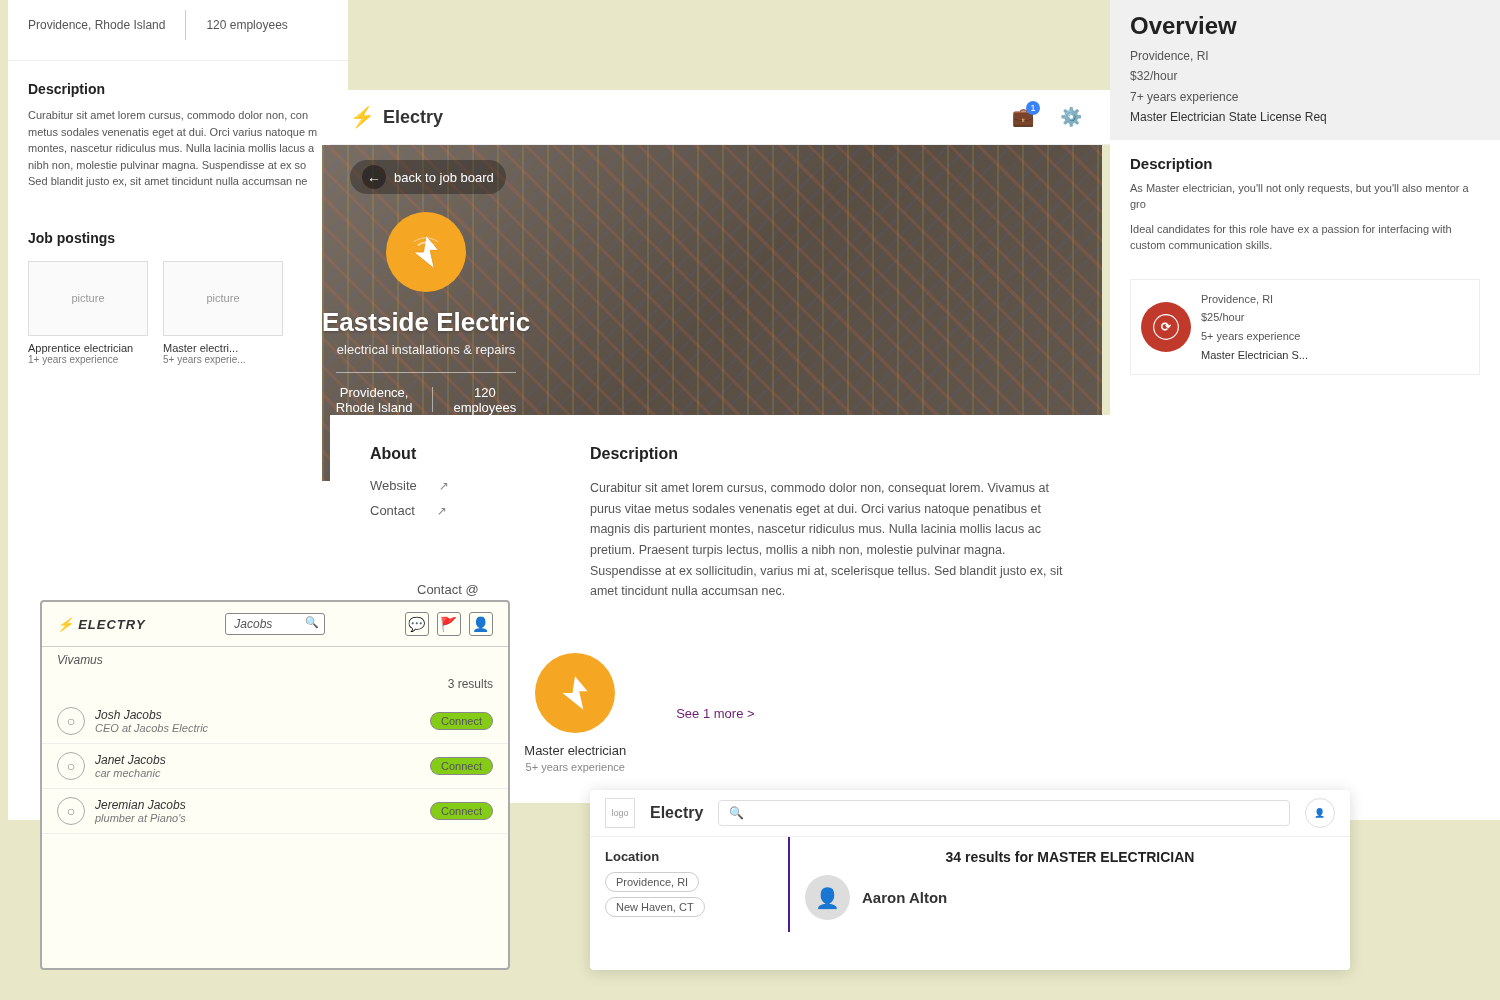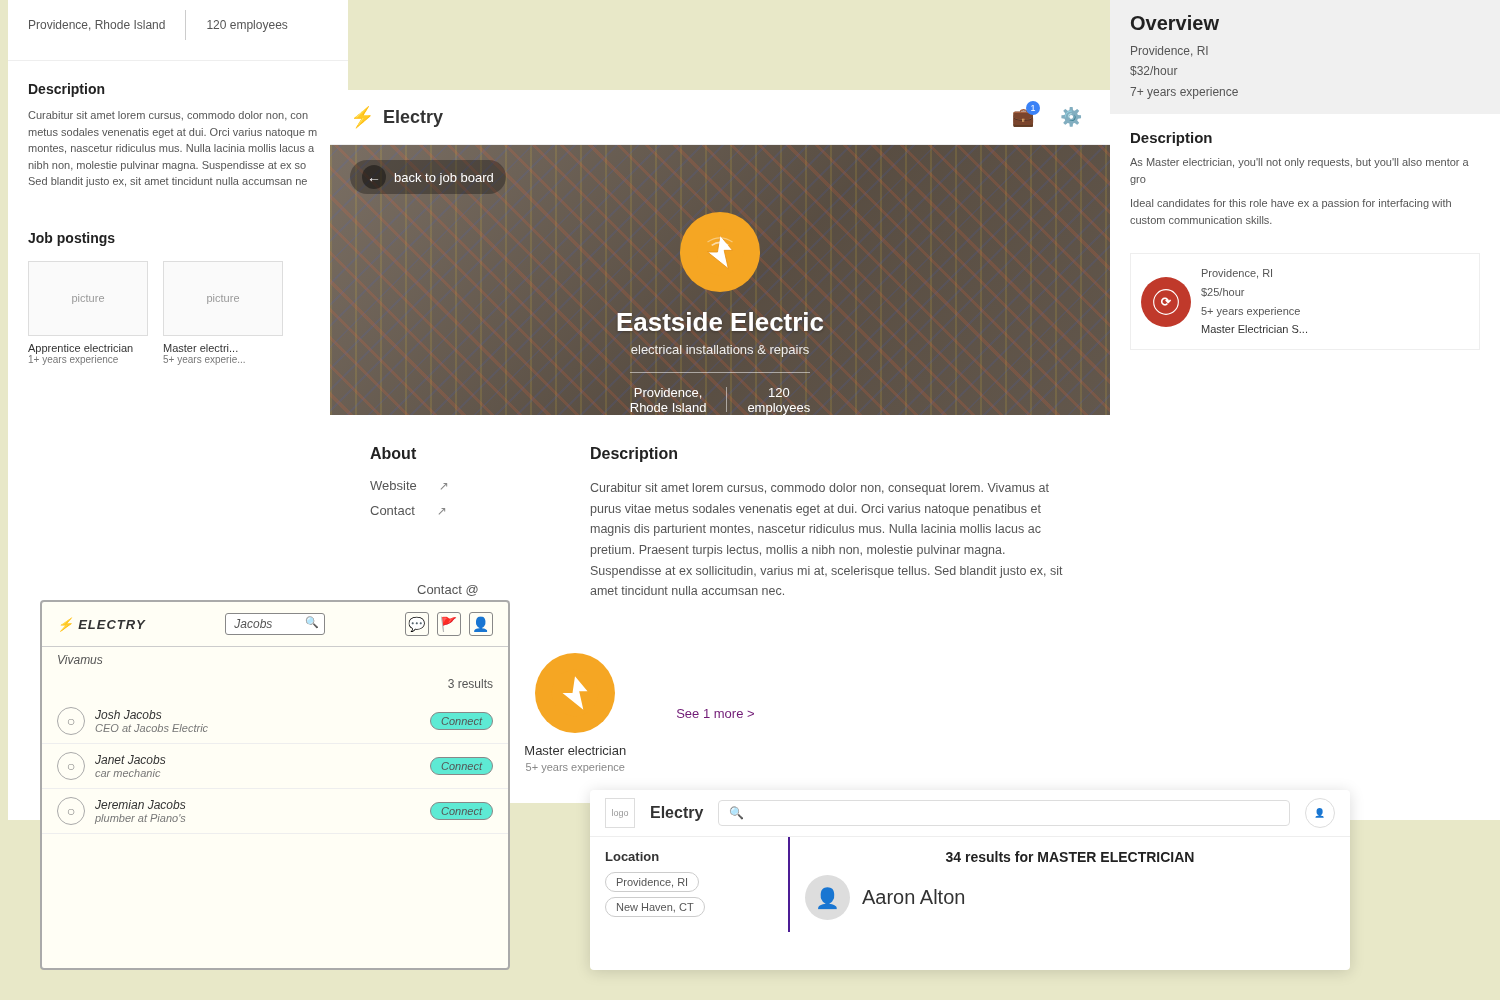--- a/index.html
+++ b/index.html
@@ -114,21 +114,21 @@
       z-index: 1;
       overflow: hidden;
     }
 
     .right-panel-top {
       background: #f0f0f0;
       padding: 12px 20px;
     }
 
     .right-panel-header {
-      font-size: 20px;
+      font-size: 24px;
       font-weight: 600;
       color: #222;
       margin-bottom: 6px;
     }
 
     .right-panel-meta {
       font-size: 12px;
       color: #555;
       line-height: 1.7;
     }
@@ -245,30 +245,29 @@
       height: 14px;
       border-radius: 50%;
       display: flex;
       align-items: center;
       justify-content: center;
     }
 
     
     .company-hero {
       position: absolute;
-      left: 330px;
+      left: 322px;
       top: 145px;
       width: 780px;
       height: 336px;
       background: #555;
       z-index: 15;
       overflow: hidden;
       display: flex;
       align-items: center;
-      justify-content: center;
     }
 
     .hero-bg {
       position: absolute;
       inset: 0;
       background: linear-gradient(135deg, #8a7a6a 0%, #5a4a3a 50%, #6a5a4a 100%);
       opacity: 0.7;
     }
 
     
@@ -594,22 +593,21 @@
       color: #777;
       font-style: italic;
     }
 
     .sketch-connect-btn {
       border: 1px solid #888;
       border-radius: 10px;
       padding: 2px 10px;
       font-size: 11px;
       color: #555;
-      background: #5eead4;
-      font-style: italic;
+      background: #84cc16;
     }
 
     
     .search-results-panel {
       position: absolute;
       left: 590px;
       top: 790px;
       width: 760px;
       height: 180px;
       background: #fff;
@@ -725,22 +723,22 @@
       border-radius: 50%;
       background: #ddd;
       display: flex;
       align-items: center;
       justify-content: center;
       color: #999;
       font-size: 20px;
     }
 
     .result-person-name {
-      font-size: 20px;
-      font-weight: 400;
+      font-size: 15px;
+      font-weight: 700;
       color: #333;
     }
 
     
     .contact-at {
       position: absolute;
       left: 417px;
       top: 582px;
       font-size: 13px;
       color: #555;
@@ -786,20 +784,21 @@
   </div>
 </div>
 
 <div class="right-panel">
   <div class="right-panel-top">
     <div class="right-panel-header">Overview</div>
     <div class="right-panel-meta">
       <div>Providence, RI</div>
       <div>$32/hour</div>
       <div>7+ years experience</div>
+      <div class="license">Master Electrician State License Req</div>
     </div>
   </div>
   <div class="right-panel-desc-section">
     <h3>Description</h3>
     <p style="margin-bottom:8px;">As Master electrician, you'll not only requests, but you'll also mentor a gro</p>
     <p>Ideal candidates for this role have ex a passion for interfacing with custom communication skills.</p>
   </div>
   <div class="right-panel-company-card">
     <div class="company-logo-small">
       <svg width="28" height="28" viewBox="0 0 50 50">

